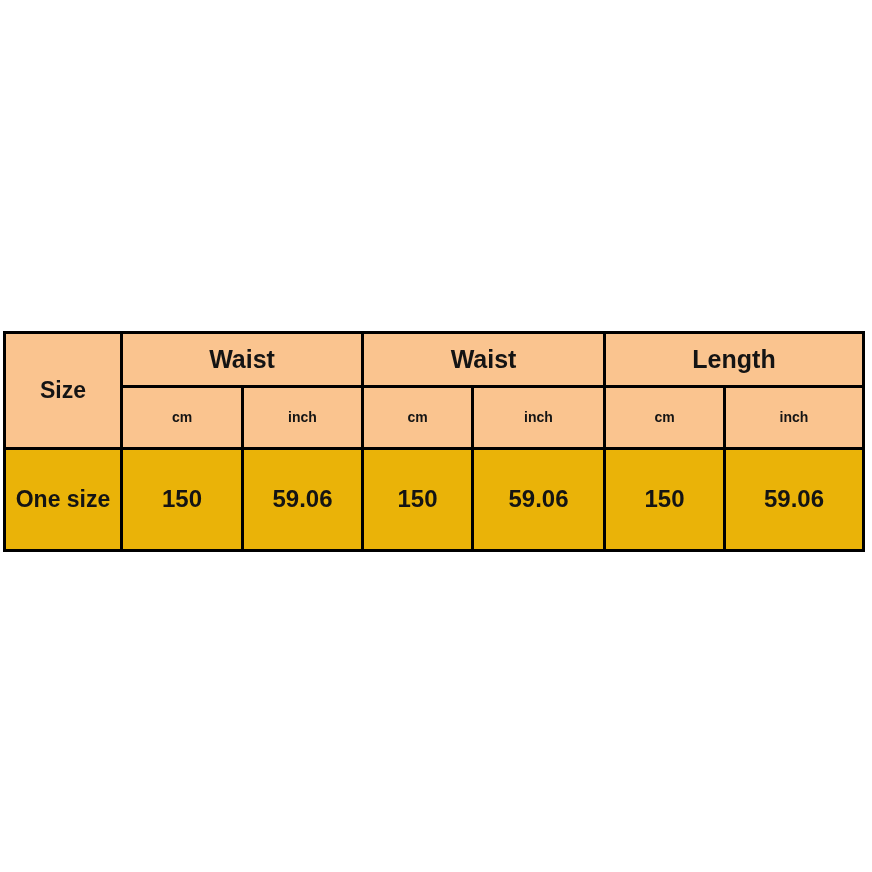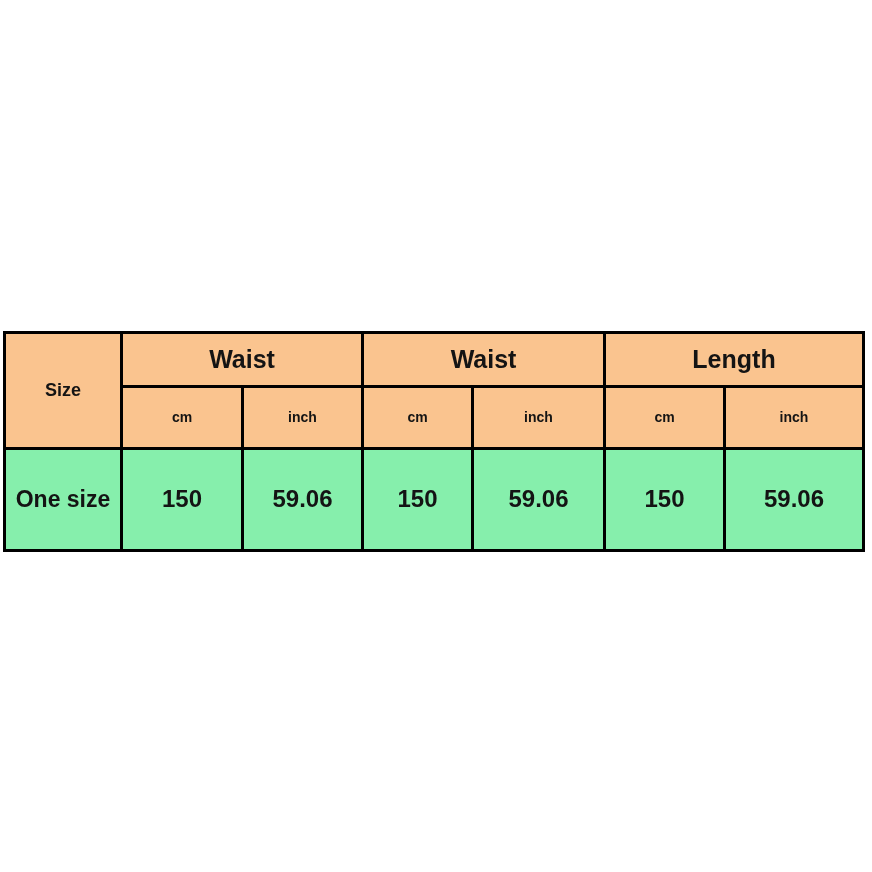--- a/index.html
+++ b/index.html
@@ -53,26 +53,26 @@
     font-size: 25px;
     height: 51px;
   }
 
   td.unit-hdr {
     font-size: 14px;
     height: 59px;
   }
 
   td.size-hdr {
-    font-size: 18px;
+    font-size: 23px;
   }
 
   
   td.data {
-    background: #86efac;
+    background: #eab308;
     height: 99px;
     font-size: 24px;
   }
 
   td.data-size {
     font-size: 23px;
   }
 
   
 </style>

